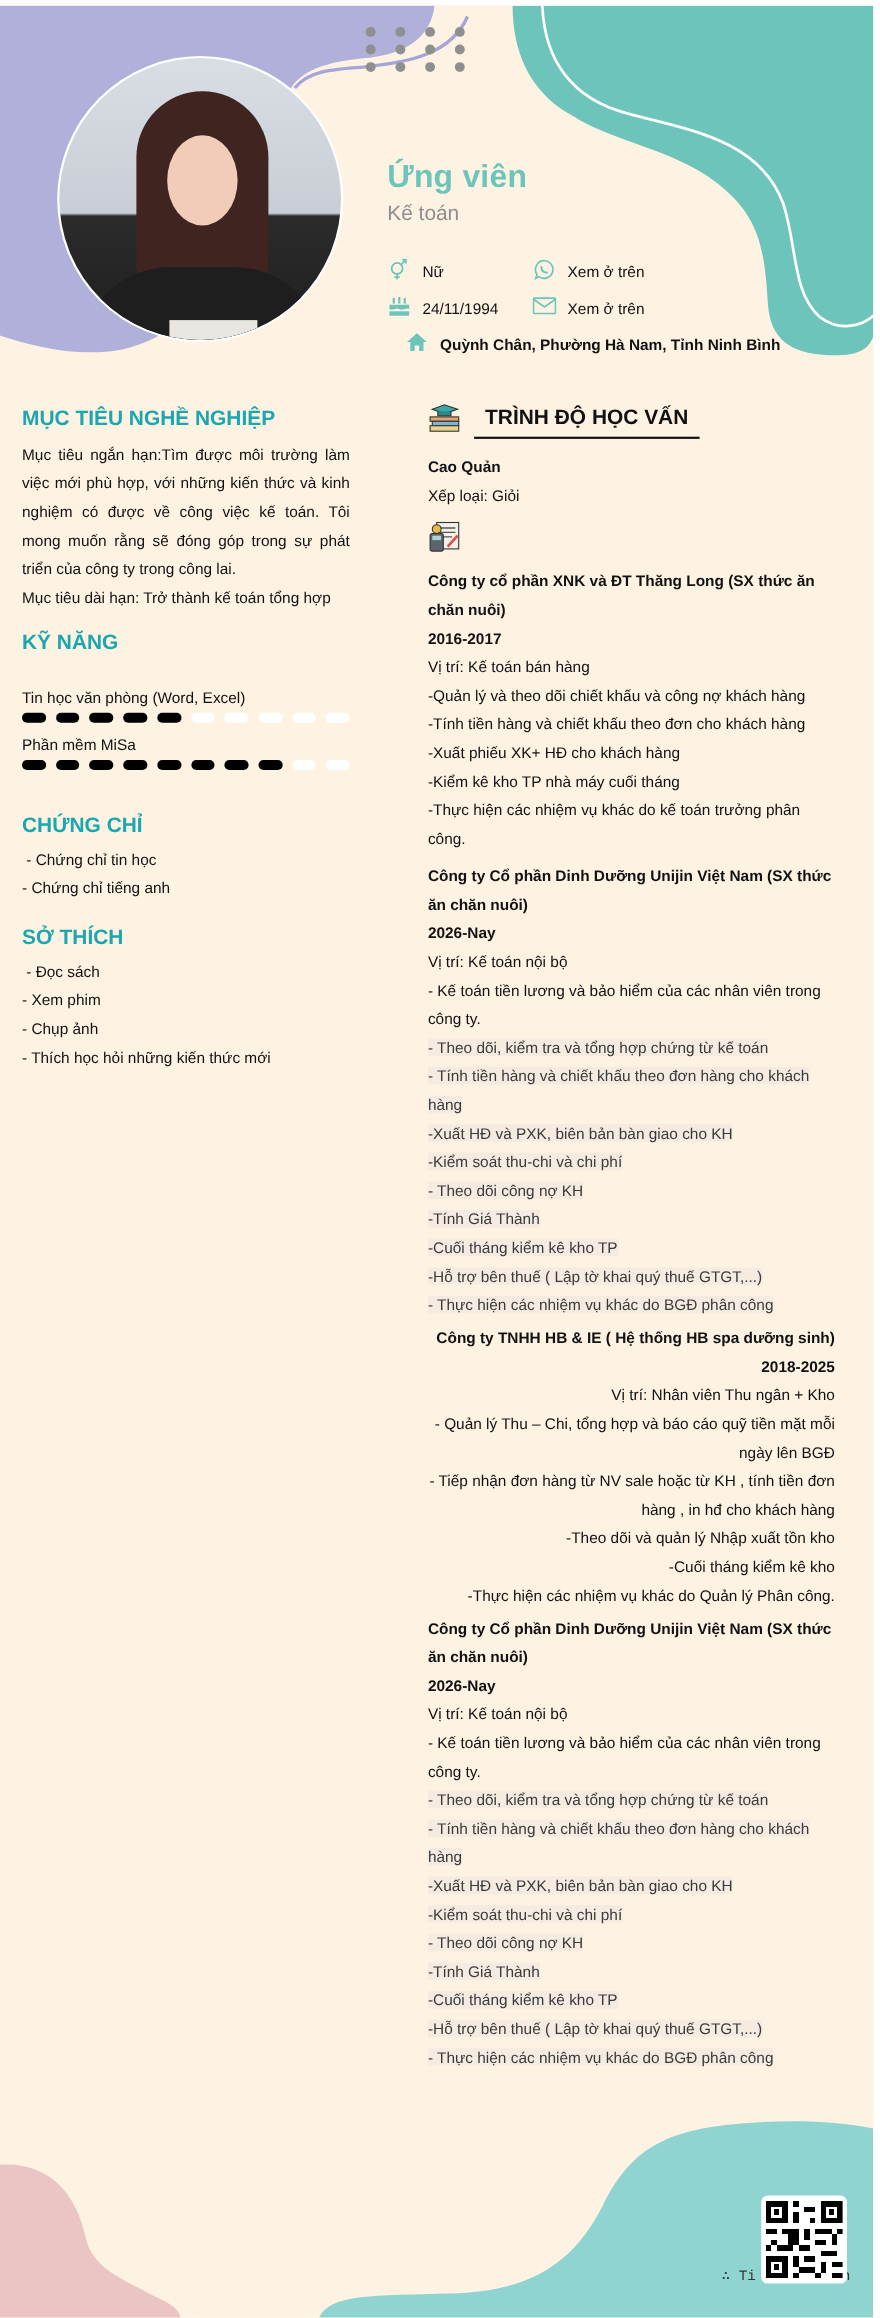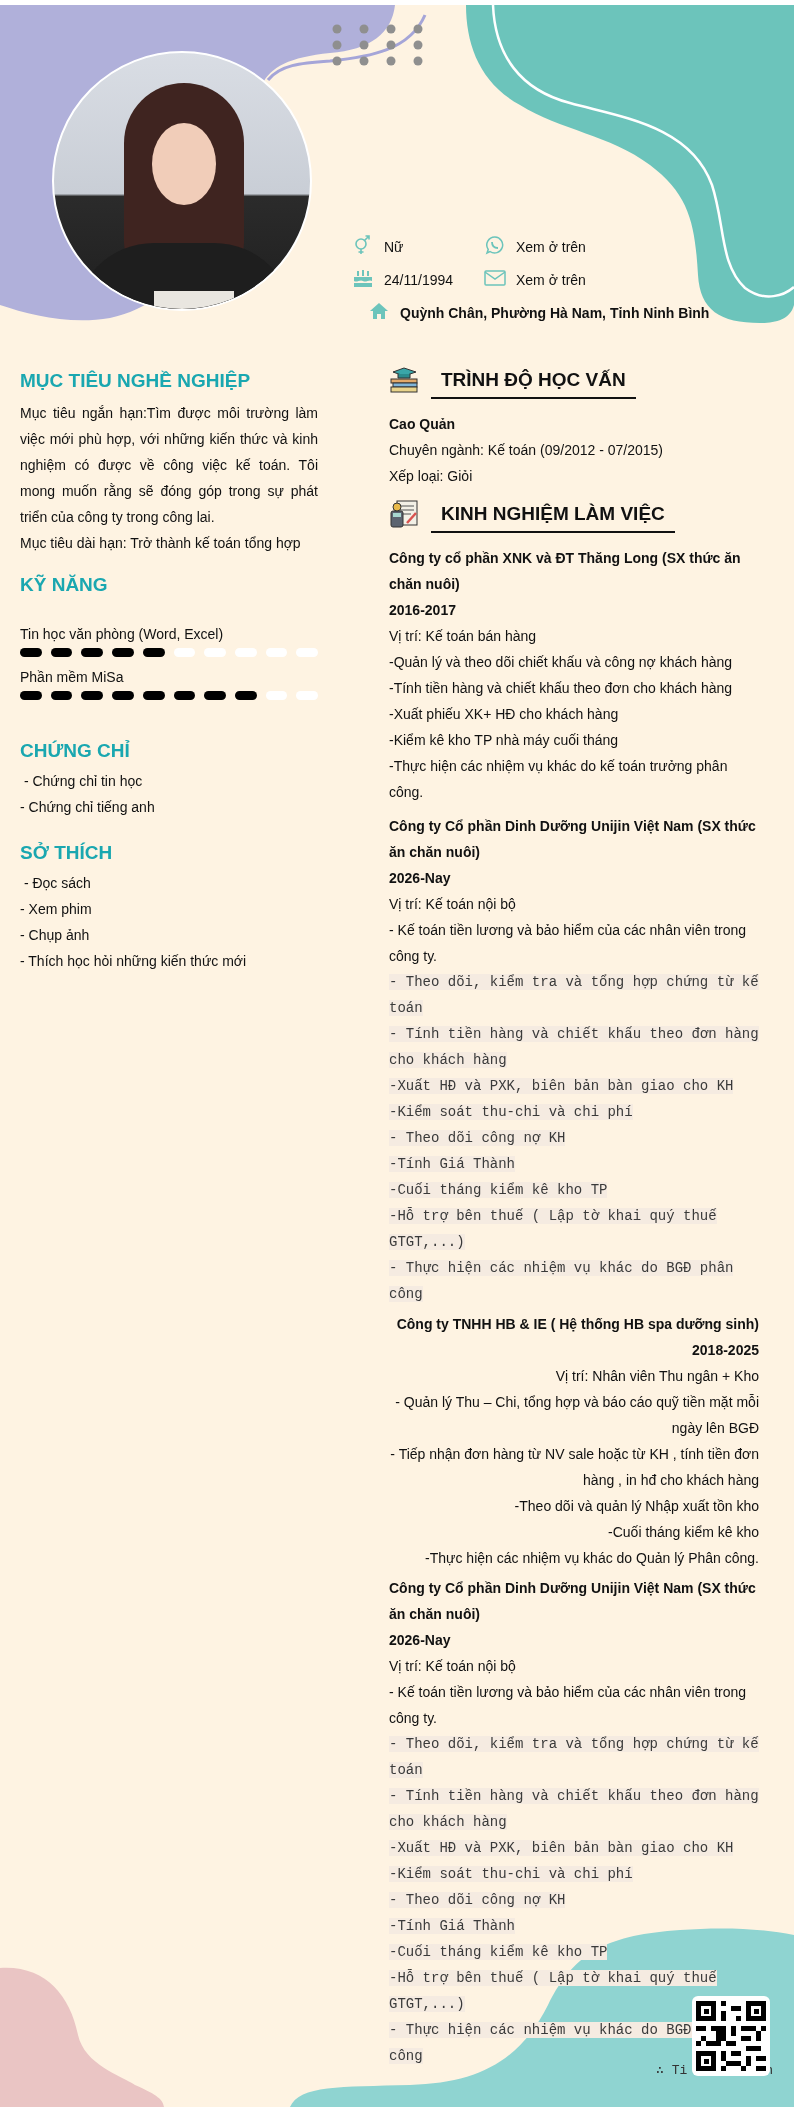--- a/index.html
+++ b/index.html
@@ -37,21 +37,21 @@
   .dot { width: 22px; height: 9px; border-radius: 5px; background: #000; }
   .dot.off { background: #ffffff; }
   .list { font-size: 14px; line-height: 26px; margin-top: 6px; }
 
   .right { position: absolute; left: 389px; top: 360px; width: 370px; }
   .rhead { display: flex; align-items: flex-start; }
   .rhead .rico { width: 30px; height: 30px; margin-right: 12px; }
   .rhead .rtitle { font-size: 19px; font-weight: bold; color: #111; padding: 2px 10px 6px 10px; border-bottom: 2px solid #111; margin-top: 2px; }
   .rtext { font-size: 14px; line-height: 26px; }
   .b { font-weight: bold; }
-  .hlline { display: block; font-family: Liberation Mono, monospace; }
+  .hlline { display: block; }
   .hlline span { background: #f5ebe1; color: #3a3a3a; box-decoration-break: clone; -webkit-box-decoration-break: clone; }
 
   .qr { position: absolute; left: 692px; top: 1991px; width: 78px; height: 80px; background: #fff; border-radius: 6px; padding: 4px; }
   .watermark { position: absolute; left: 656px; top: 2057px; font-family: "Liberation Mono", monospace; font-size: 13px; color: #333; white-space: nowrap; }
 </style>
 </head>
 <body>
 
 <div class="page">
 
@@ -84,20 +84,24 @@
     <path d="M290,2102 C300,2080 340,2082 410,2080 C480,2078 520,2055 548,2000 C575,1945 610,1930 680,1925 C720,1922 760,1923 794,1930 L794,2102 Z" fill="#8fd4d1"></path>
   </svg>
 
   <div class="avatar">
     <div class="hair"></div>
     <div class="face"></div>
     <div class="shirt"></div>
     <div class="print"></div>
   </div>
 
+  <div class="header-info">
+    <div class="name">Ứng viên</div>
+    <div class="role">Kế toán</div>
+  </div>
 
   <div class="contacts">
     <div class="crow" style="left:0;top:0;">
       <span class="ic">
         <svg width="20" height="20" viewBox="0 0 20 20">
             <circle cx="8" cy="9" r="5" fill="none" stroke="#6cc4bb" stroke-width="1.6"></circle>
             <path d="M8,14 L8,19 M5.5,17 L10.5,17 M11.5,5.5 L16,1 M12.5,1 L16,1 L16,4.5" fill="none" stroke="#6cc4bb" stroke-width="1.6"></path>
           </svg>
       </span>
       <span>Nữ</span>
@@ -209,38 +213,36 @@
               <rect x="4" y="18" width="24" height="4" fill="#7fb4d8" stroke="#333" stroke-width="1"></rect>
               <rect x="2" y="22" width="26" height="5" fill="#e9d38a" stroke="#333" stroke-width="1"></rect>
               <path d="M4,7 L15,3 L27,7 L15,11 Z" fill="#3aa6a8" stroke="#333" stroke-width="1"></path>
               <path d="M9,9 L9,13 L21,13 L21,9" fill="#2b8b8d" stroke="#333" stroke-width="1"></path>
             </svg>
         </span>
         <span class="rtitle">TRÌNH ĐỘ HỌC VẤN</span>
       </div>
       <div class="rtext" style="margin-top:12px;">
         <div class="b">Cao Quản</div>
-        <div>Chuyên ngành: Kế toán (09/2012 - 07/2015)</div>
         <div>Xếp loại: Giỏi</div>
       </div>
     </div>
 
     <div style="margin-top:10px;">
       <div class="rhead">
         <span class="rico">
           <svg width="30" height="30" viewBox="0 0 30 30">
               <rect x="8" y="2" width="20" height="24" fill="#f3f0e6" stroke="#333" stroke-width="1"></rect>
               <path d="M11,7 L25,7 M11,11 L25,11 M11,15 L22,15" stroke="#555" stroke-width="1.2"></path>
               <rect x="2" y="12" width="12" height="16" rx="2" fill="#5c6470" stroke="#333" stroke-width="1"></rect>
               <rect x="4" y="14" width="8" height="4" fill="#a8d8d0"></rect>
               <circle cx="8" cy="8" r="4" fill="#e9b949" stroke="#333" stroke-width="1"></circle>
               <path d="M18,24 L27,14" stroke="#d9534f" stroke-width="2.5"></path>
             </svg>
         </span>
-        <span class="rtitle">KINH NGHIỆM LÀM VIỆC</span>
       </div>
 
       <div class="rtext" style="margin-top:12px;">
         <div class="b">Công ty cổ phần XNK và ĐT Thăng Long (SX thức ăn chăn nuôi)</div>
         <div class="b">2016-2017</div>
         <div>Vị trí: Kế toán bán hàng</div>
         <div>-Quản lý và theo dõi chiết khấu và công nợ khách hàng</div>
         <div>-Tính tiền hàng và chiết khấu theo đơn cho khách hàng</div>
         <div>-Xuất phiếu XK+ HĐ cho khách hàng</div>
         <div>-Kiểm kê kho TP nhà máy cuối tháng</div>

